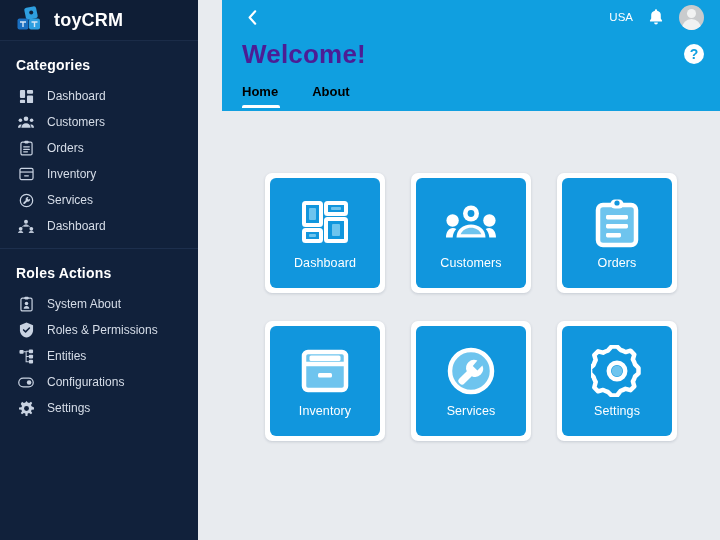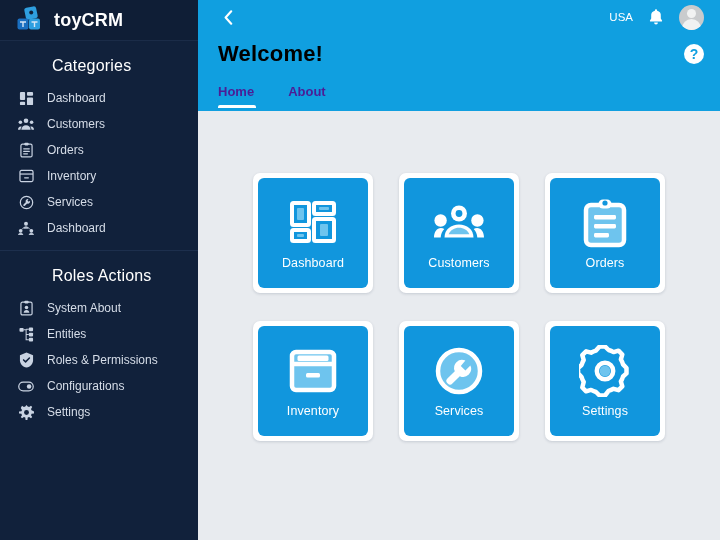--- a/index.html
+++ b/index.html
@@ -25,22 +25,22 @@
     padding-left: 14px;
     border-bottom: 1px solid #1b2c48;
     background: #0f1e36;
   }
   .brand-logo { width: 30px; height: 30px; position: relative; flex: 0 0 30px; }
   .brand-name {
     font-size: 18px; font-weight: bold; color: #ffffff;
     margin-left: 10px; letter-spacing: .2px;
   }
   .section-title {
-    font-size: 16px; font-weight: normal; color: #ffffff;
-    padding: 16px 0 10px 16px; letter-spacing: .2px; margin-left: 36px;
+    font-size: 14px; font-weight: bold; color: #ffffff;
+    padding: 16px 0 10px 16px; letter-spacing: .2px;
   }
   .nav-list { list-style: none; }
   .nav-item {
     display: flex; align-items: center;
     height: 26px; padding-left: 16px;
     cursor: pointer;
   }
   .nav-ico {
     width: 20px; height: 20px; flex: 0 0 20px;
     display: flex; align-items: center; justify-content: center;
@@ -49,21 +49,21 @@
   .nav-ico svg { display: block; }
   .nav-label {
     font-size: 12px; color: #d6dde8;
     margin-left: 11px; white-space: nowrap;
   }
   .sb-divider {
     height: 1px; background: #1d2f4d; margin: 9px 0 0 0;
   }
 
   
-  .main { flex: 1 1 auto; display: flex; flex-direction: column; min-width: 0; }
+  .main { flex: 1 1 auto; display: flex; flex-direction: column; min-width: 0; margin-left: 24px; }
 
   
   .header {
     background: #109fe0;
     height: 111px;
     position: relative;
     flex: 0 0 111px;
     padding: 0 16px 0 20px;
   }
   .hdr-top {
@@ -87,21 +87,21 @@
   .avatar .head {
     position: absolute; width: 9px; height: 9px; border-radius: 50%;
     background: #f1f2f2; left: 8px; top: 4px;
   }
   .avatar .body {
     position: absolute; width: 19px; height: 12px; border-radius: 10px 10px 0 0;
     background: #f1f2f2; left: 3px; top: 14px;
   }
   .hdr-mid { display: flex; align-items: center; height: 40px; }
   .welcome {
-    font-size: 22px; font-weight: bold; color: #000000; letter-spacing: .2px;
+    font-size: 26px; font-weight: bold; color: #4c1d95; letter-spacing: .2px;
   }
   .hdr-mid-right { margin-left: auto; display: flex; align-items: center; gap: 12px; }
   .contact-btn {
     border: 1.5px solid #ffffff; border-radius: 4px;
     color: #ffffff; font-size: 12px; font-weight: bold;
     padding: 6px 13px; background: transparent; cursor: pointer;
     font-family: "Liberation Sans", sans-serif;
   }
   .help-btn {
     width: 20px; height: 20px; border-radius: 50%;
@@ -110,24 +110,24 @@
     font-size: 14px; font-weight: bold; cursor: pointer;
   }
   .tabs {
     display: flex; align-items: flex-end; gap: 0;
     height: 34px; padding-top: 2px;
   }
   .tab {
     font-size: 13px; font-weight: bold;
     padding: 0 16px 9px 16px;
     cursor: pointer; position: relative;
-    color: #4c1d95;
+    color: #000000;
   }
   .tab:first-child { padding-left: 0; margin-right: 8px; padding-right: 10px;}
-  .tab.active { color: #4c1d95; }
+  .tab.active { color: #000000; }
   .tab.active::after {
     content: ""; position: absolute;
     left: 0; right: 8px; bottom: 0; height: 3px;
     background: #ffffff; border-radius: 2px 2px 0 0;
   }
 
   
   .content {
     background: #e8ebef; flex: 1 1 auto;
     position: relative; overflow: hidden;
@@ -275,39 +275,39 @@
             <rect x="4.6" y="0.8" width="4.8" height="2.8" rx="1.2" fill="currentColor" stroke="none"></rect>
             <circle cx="7" cy="8" r="1.9" fill="currentColor" stroke="none"></circle>
             <path d="M3.9 13.6c0-1.8 1.4-3 3.1-3s3.1 1.2 3.1 3z" fill="currentColor" stroke="none"></path>
           </svg>
         </span>
         <span class="nav-label">System About</span>
       </li>
 
       <li class="nav-item">
         <span class="nav-ico">
+          <svg width="15" height="16" viewBox="0 0 16 17" fill="currentColor">
+            <path d="M8 .6 1 3.3v5.4c0 4 2.9 7 7 7.8 4.1-.8 7-3.8 7-7.8V3.3z"></path>
+            <path d="m4.9 8.4 2.1 2.1 4.1-4.1" stroke="#11213b" stroke-width="1.6" fill="none" stroke-linecap="round" stroke-linejoin="round"></path>
+          </svg>
+        </span>
+        <span class="nav-label">Roles &amp; Permissions</span>
+      </li>
+
+      <li class="nav-item">
+        <span class="nav-ico">
           <svg width="15" height="15" viewBox="0 0 16 16" fill="currentColor">
             <rect x="0.5" y="1" width="4.5" height="4" rx="1"></rect>
             <rect x="10.5" y="0.5" width="4.5" height="4" rx="1"></rect>
             <rect x="10.5" y="6" width="4.5" height="4" rx="1"></rect>
             <rect x="10.5" y="11.5" width="4.5" height="4" rx="1"></rect>
             <path d="M5 3h2.6v10.5h2.9M7.6 8h2.9M7.6 2.5h2.9" stroke="currentColor" stroke-width="1.1" fill="none"></path>
           </svg>
         </span>
         <span class="nav-label">Entities</span>
-      </li>
-
-      <li class="nav-item">
-        <span class="nav-ico">
-          <svg width="15" height="16" viewBox="0 0 16 17" fill="currentColor">
-            <path d="M8 .6 1 3.3v5.4c0 4 2.9 7 7 7.8 4.1-.8 7-3.8 7-7.8V3.3z"></path>
-            <path d="m4.9 8.4 2.1 2.1 4.1-4.1" stroke="#11213b" stroke-width="1.6" fill="none" stroke-linecap="round" stroke-linejoin="round"></path>
-          </svg>
-        </span>
-        <span class="nav-label">Roles &amp; Permissions</span>
       </li>
 
       <li class="nav-item">
         <span class="nav-ico">
           <svg width="16" height="11" viewBox="0 0 17 11" fill="none" stroke="currentColor" stroke-width="1.3">
             <rect x="0.8" y="0.8" width="15.4" height="9.4" rx="4.7"></rect>
             <circle cx="11.8" cy="5.5" r="2.4" fill="currentColor" stroke="none"></circle>
           </svg>
         </span>
         <span class="nav-label">Configurations</span>

